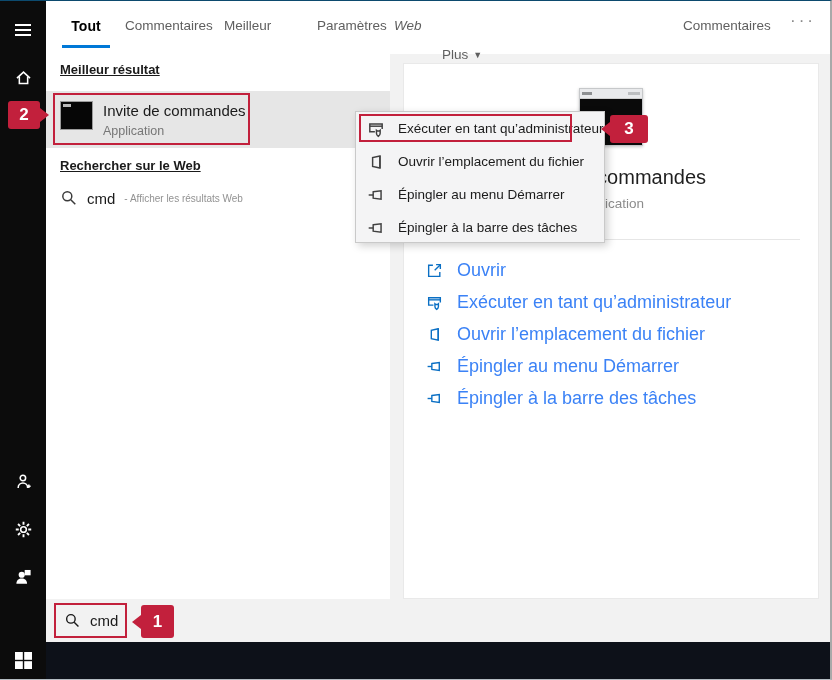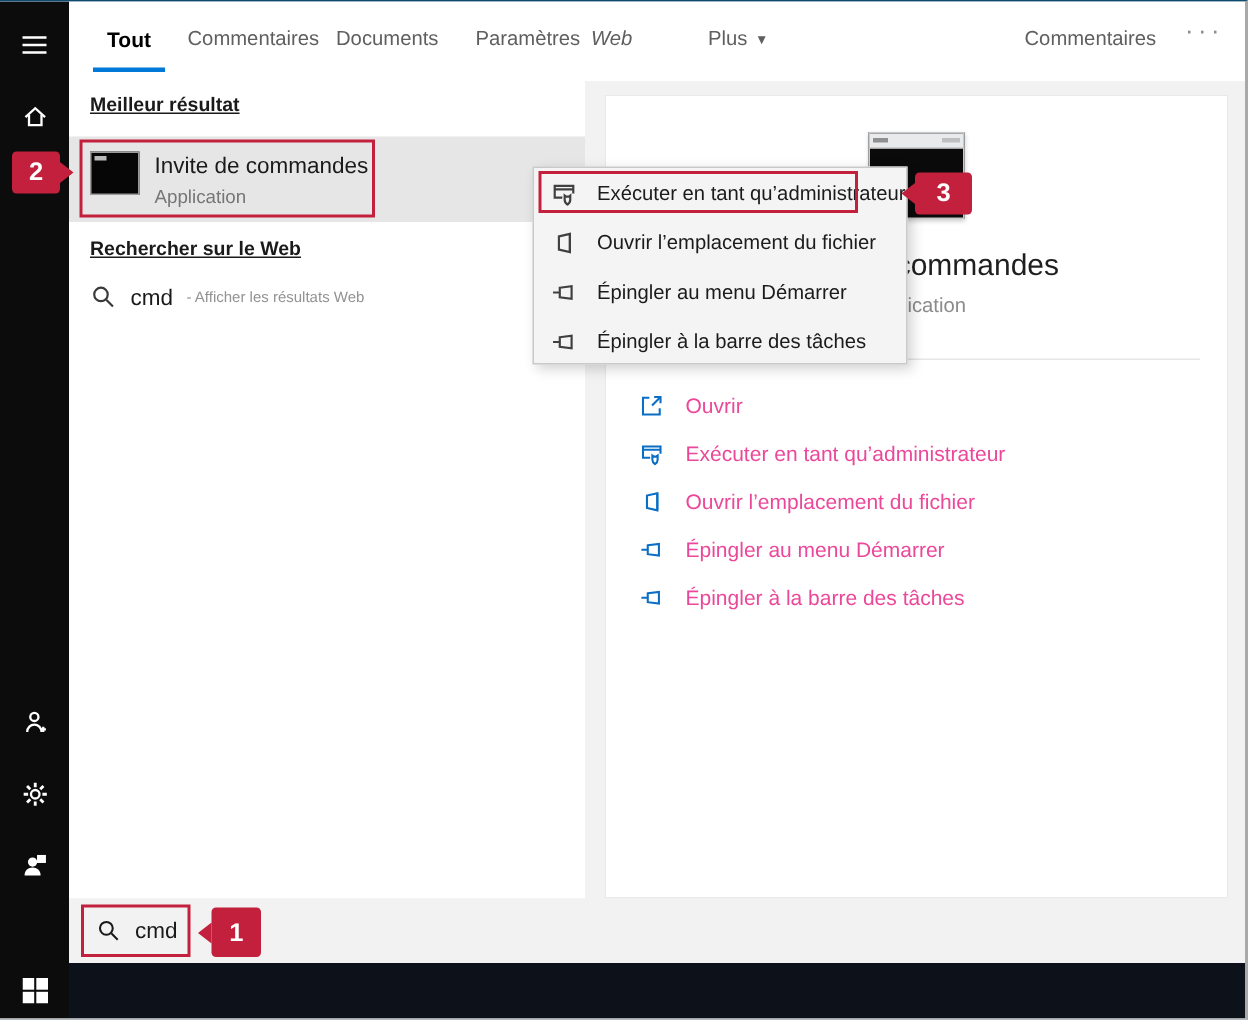--- a/index.html
+++ b/index.html
@@ -41,21 +41,21 @@
   .cmd-icon-lg { position:absolute; left:175px; top:24px; width:64px; height:58px; border:1px solid #c6c8ca; background:#0a0a0a; box-shadow:0 1px 3px rgba(0,0,0,.22); }
   .cmd-titlebar { position:absolute; left:0; top:0; width:100%; height:10px; background:#e9eaec; border-bottom:1px solid #cfcfcf; }
   .cmd-titlebar::before { content:""; position:absolute; left:2px; top:3px; width:10px; height:3px; background:#8e9092; }
   .cmd-titlebar::after  { content:""; position:absolute; right:2px; top:3px; width:12px; height:3px; background:#bdbfc1; }
   .preview-title { position:absolute; left:0; top:102px; width:100%; text-align:center; font-size:20px; color:#1f1f1f; }
   .preview-sub   { position:absolute; left:0; top:132px; width:100%; text-align:center; font-size:13.5px; color:#8c8c8c; }
   .preview-divider { position:absolute; left:18px; right:18px; top:175px; height:1px; background:#e6e6e6; }
   .actions { position:absolute; left:0; top:190px; width:100%; }
   .action-row { height:32px; display:flex; align-items:center; gap:14px; padding-left:22px; cursor:pointer; }
   .action-row svg { stroke:#0a6fc4; fill:none; stroke-width:1.3; flex:0 0 auto; }
-  .action-label { font-size:14px; color:#ec4899; }
+  .action-label { font-size:18px; color:#3b82f6; }
   
   .context-menu { position:absolute; left:355px; top:110px; width:250px; height:132px; background:#f4f4f5; border:1px solid #c9c9c9; box-shadow:3px 3px 8px rgba(0,0,0,.18); z-index:10; }
   .menu-item { height:33px; display:flex; align-items:center; gap:13px; padding-left:11px; cursor:pointer; }
   .menu-item svg { stroke:#404040; fill:none; stroke-width:1.3; flex:0 0 auto; }
   .menu-label { font-size:13.5px; color:#1b1b1b; white-space:nowrap; }
   
   .bottom-bar { position:absolute; left:46px; top:598px; width:784px; height:43px; background:#f2f2f2; z-index:3; }
   .search-box { position:absolute; left:8px; top:4px; width:73px; height:35px; border:2px solid #c2203c; display:flex; align-items:center; gap:9px; padding-left:8px; background:transparent; }
   .search-box svg { stroke:#1a1a1a; fill:none; stroke-width:1.3; }
   .search-query { font-size:15px; color:#1a1a1a; }
@@ -110,24 +110,24 @@
         <rect x="0" y="0" width="7.8" height="7.8" fill="#fff"></rect>
         <rect x="9.2" y="0" width="7.8" height="7.8" fill="#fff"></rect>
         <rect x="0" y="9.2" width="7.8" height="7.8" fill="#fff"></rect>
         <rect x="9.2" y="9.2" width="7.8" height="7.8" fill="#fff"></rect>
       </svg>
   </div>
 
   <div class="header">
     <span class="tab active" style="left:16px; width:48px; text-align:center;">Tout</span>
     <span class="tab" style="left:79px;">Commentaires</span>
-    <span class="tab" style="left:178px;">Documents</span>
+    <span class="tab" style="left:178px;">Meilleur</span>
     <span class="tab" style="left:271px;">Paramètres</span>
     <span class="tab" style="left:348px;font-style:italic;">Web</span>
-    <span class="tab" style="left:426px;"><span>Plus</span><span class="chev">▼</span></span>
+    <span class="tab" style="left:396px;margin-top:29px;"><span>Plus</span><span class="chev">▼</span></span>
     <span class="tab" style="left:637px;">Commentaires</span>
     <span class="overflow-dots">···</span>
     <div class="tab-underline"></div>
   </div>
 
   <div class="left-panel">
     <div class="section-header" style="top:8px;">Meilleur résultat</div>
     <div class="result-row">
       <div class="cmd-icon-sm"></div>
       <div class="result-title">Invite de commandes</div>

